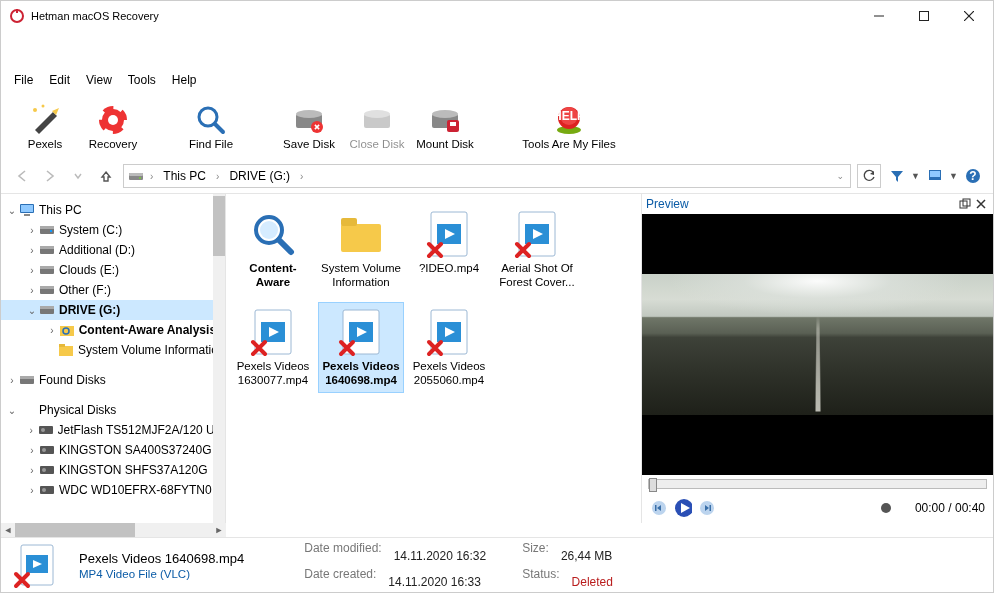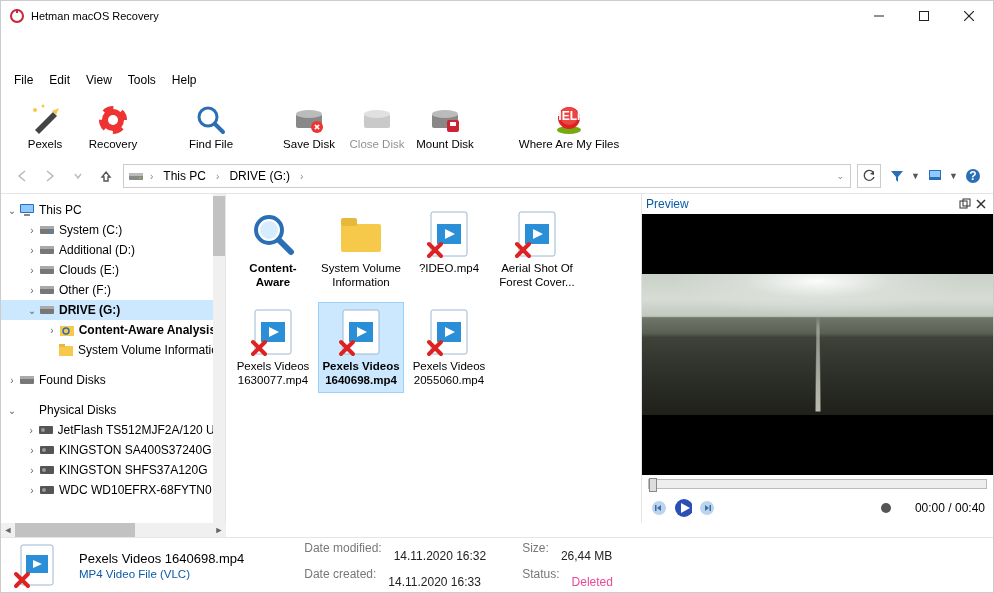--- a/index.html
+++ b/index.html
@@ -83,21 +83,21 @@
 .statusbar { height: 54px; display: flex; align-items: center; padding: 4px 14px; gap: 20px;}
 .status-icon { width: 44px; height: 44px; position:relative; display:flex; align-items:center; justify-content:center;}
 .status-info { display: flex; flex-direction: column; gap: 2px; }
 .status-name { font-size: 13px; }
 .status-type { font-size: 11.5px; color: #0a5ba6; }
 .status-cols { display: flex; gap: 36px; margin-left: 40px;}
 .status-col { display: flex; flex-direction: column; gap: 4px;}
 .status-col .row { display: flex; gap: 12px; font-size: 11.5px;}
 .status-col .k { color: #777; }
 .status-col .v { color: #222; margin-top: 8px; }
-.status-col .v.deleted { color: #ec4899; }
+.status-col .v.deleted { color: #b91c1c; }
 
 svg { display:block; }
 </style>
 </head>
 <body>
 
 <div class="titlebar">
   <span class="logo">
     <svg viewBox="0 0 16 16" width="16" height="16">
         <circle cx="8" cy="8" r="6" fill="none" stroke="#c23" stroke-width="2"></circle>
@@ -198,21 +198,21 @@
   <div class="spacer"></div>
   <div class="tool wide">
     <span class="ticon">
         <svg width="32" height="32">
           <ellipse cx="16" cy="26" rx="12" ry="4" fill="#7a1"></ellipse>
           <circle cx="16" cy="14" r="11" fill="#d22"></circle>
           <circle cx="16" cy="12" r="9" fill="#e44"></circle>
           <text x="16" y="16" text-anchor="middle" fill="#fff" font-size="8" font-weight="bold">HELP</text>
         </svg>
       </span>
-    <span class="tlabel">Where Are My Files</span>
+    <span class="tlabel">Tools Are My Files</span>
   </div>
 </div>
 
 <div class="navbar">
   <div class="nav-btn disabled">
       <svg width="14" height="14">
         <path d="M10 2 L4 7 L10 12" fill="none" stroke="#555" stroke-width="1.6"></path>
       </svg>
     </div>
   <div class="nav-btn disabled">

